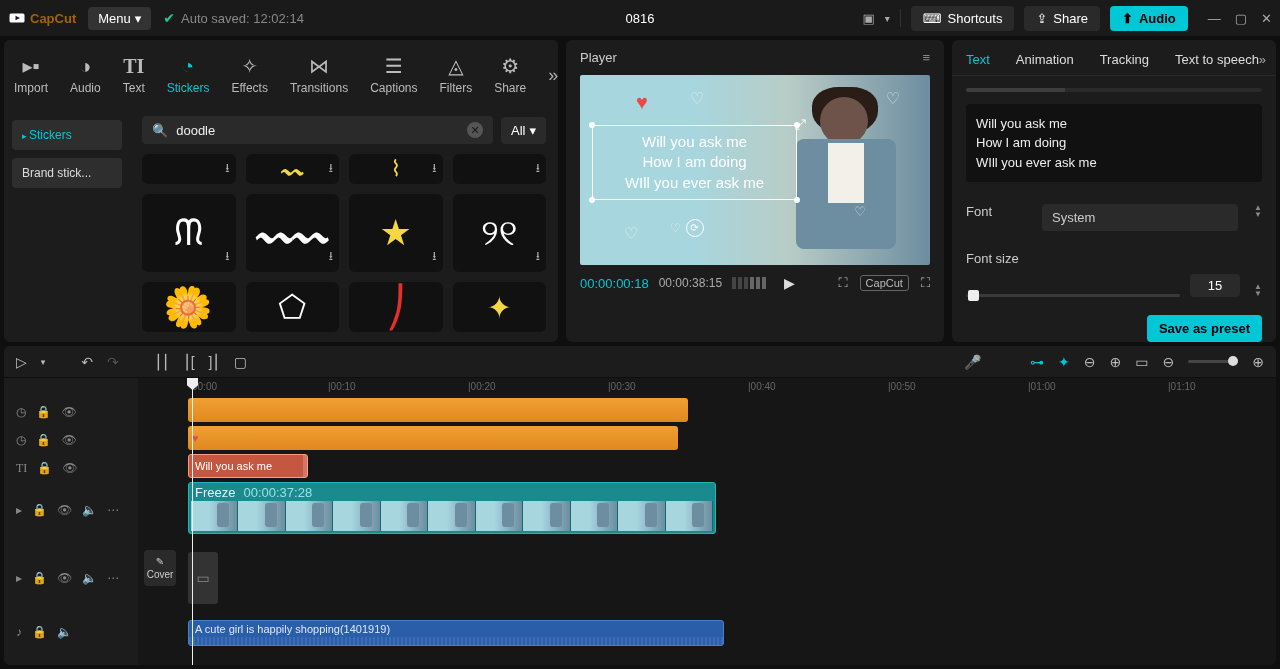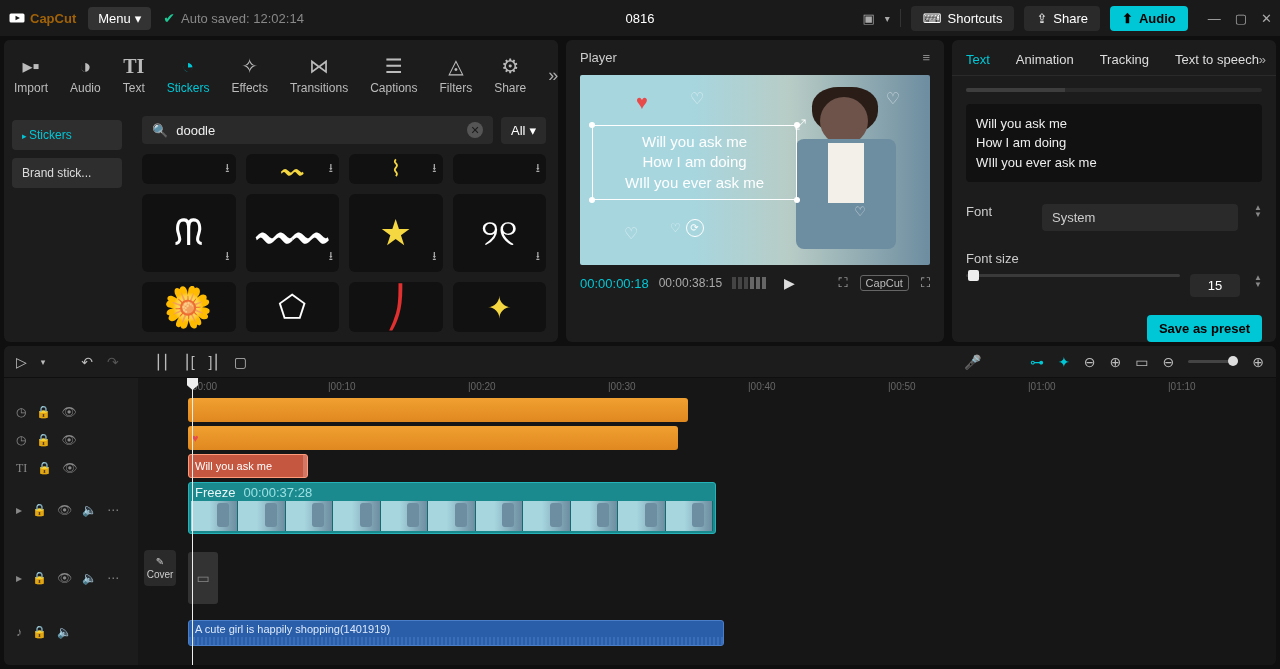--- a/index.html
+++ b/index.html
@@ -79,21 +79,21 @@
 .insp-tab.active { color: #00c7d6; }
 .insp-more { position: absolute; right: 10px; top: 12px; color: #aaa; cursor: pointer; }
 .sub-tabs { display: flex; background: #2a2a2a; margin: 12px 14px 0; border-radius: 4px; overflow: hidden; }
 .sub-tab { flex: 1; text-align: center; padding: 7px 0; color: #999; cursor: pointer; font-size: 12px; }
 .sub-tab.active { background: #3e3e3e; color: #fff; }
 .text-box { margin: 12px 14px; background: #111; border-radius: 4px; padding: 10px; font-size: 13px; line-height: 1.5; color: #eee; white-space: pre-line; }
 .prop-row { display: flex; margin: 10px 14px; gap: 12px; }
 .prop-label { width: 64px; color: #ccc; font-size: 13px; }
 .select-box { flex: 1; background: #2a2a2a; border-radius: 4px; padding: 6px 10px; display: flex; align-items: center; justify-content: space-between; cursor: pointer; }
 .stepper { margin-left: 4px; color: #888; display: flex; flex-direction: column; line-height: 7px; font-size: 8px; cursor: pointer; }
-.slider-row { display: flex; align-items: flex-start; margin: 4px 14px 10px; gap: 10px; }
+.slider-row { display: flex; align-items: flex-end; margin: 4px 14px 10px; gap: 10px; }
 .slider-track { flex: 1; height: 3px; background: #3a3a3a; border-radius: 2px; position: relative; }
 .slider-thumb { position: absolute; left: 1%; top: -4px; width: 11px; height: 11px; background: #eee; border-radius: 2px; }
 .num-input { width: 50px; background: #2a2a2a; border-radius: 4px; padding: 4px 8px; text-align: center; color: #fff; }
 .save-preset { margin: 8px 14px 0 auto; background: #00c7d6; color: #000; font-weight: 600; padding: 6px 12px; border-radius: 4px; cursor: pointer; width: fit-content; display: block; }
 
 
 .timeline { height: 319px; background: #1c1c1c; margin: 0 4px 4px; border-radius: 6px; display: flex; flex-direction: column; overflow: hidden; }
 .tl-toolbar { height: 32px; background: #1c1c1c; display: flex; align-items: center; padding: 0 12px; gap: 14px; color: #bbb; border-bottom: 1px solid #0f0f0f; }
 .tl-toolbar .sp { flex: 1; }
 .tl-tool { cursor: pointer; font-size: 14px; }

